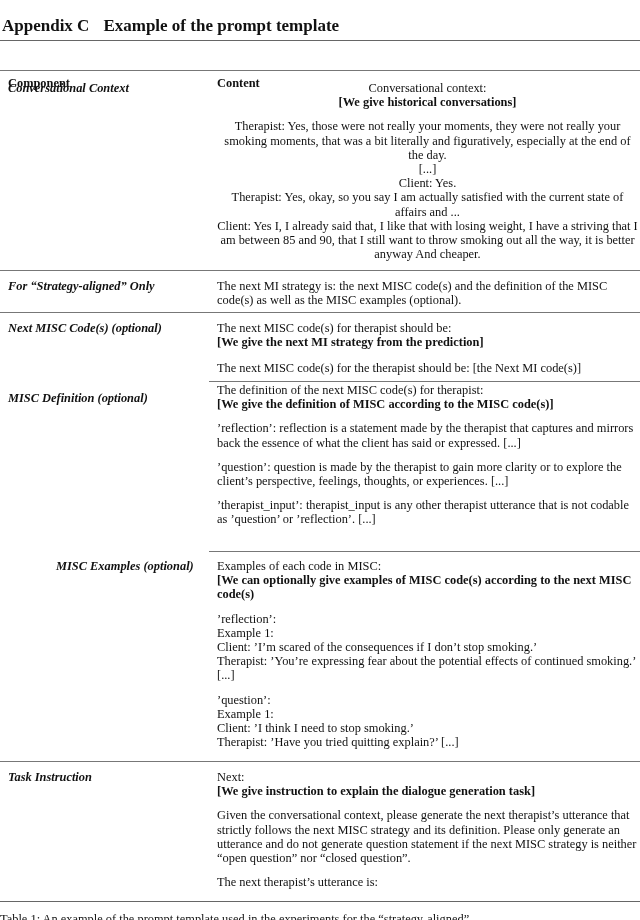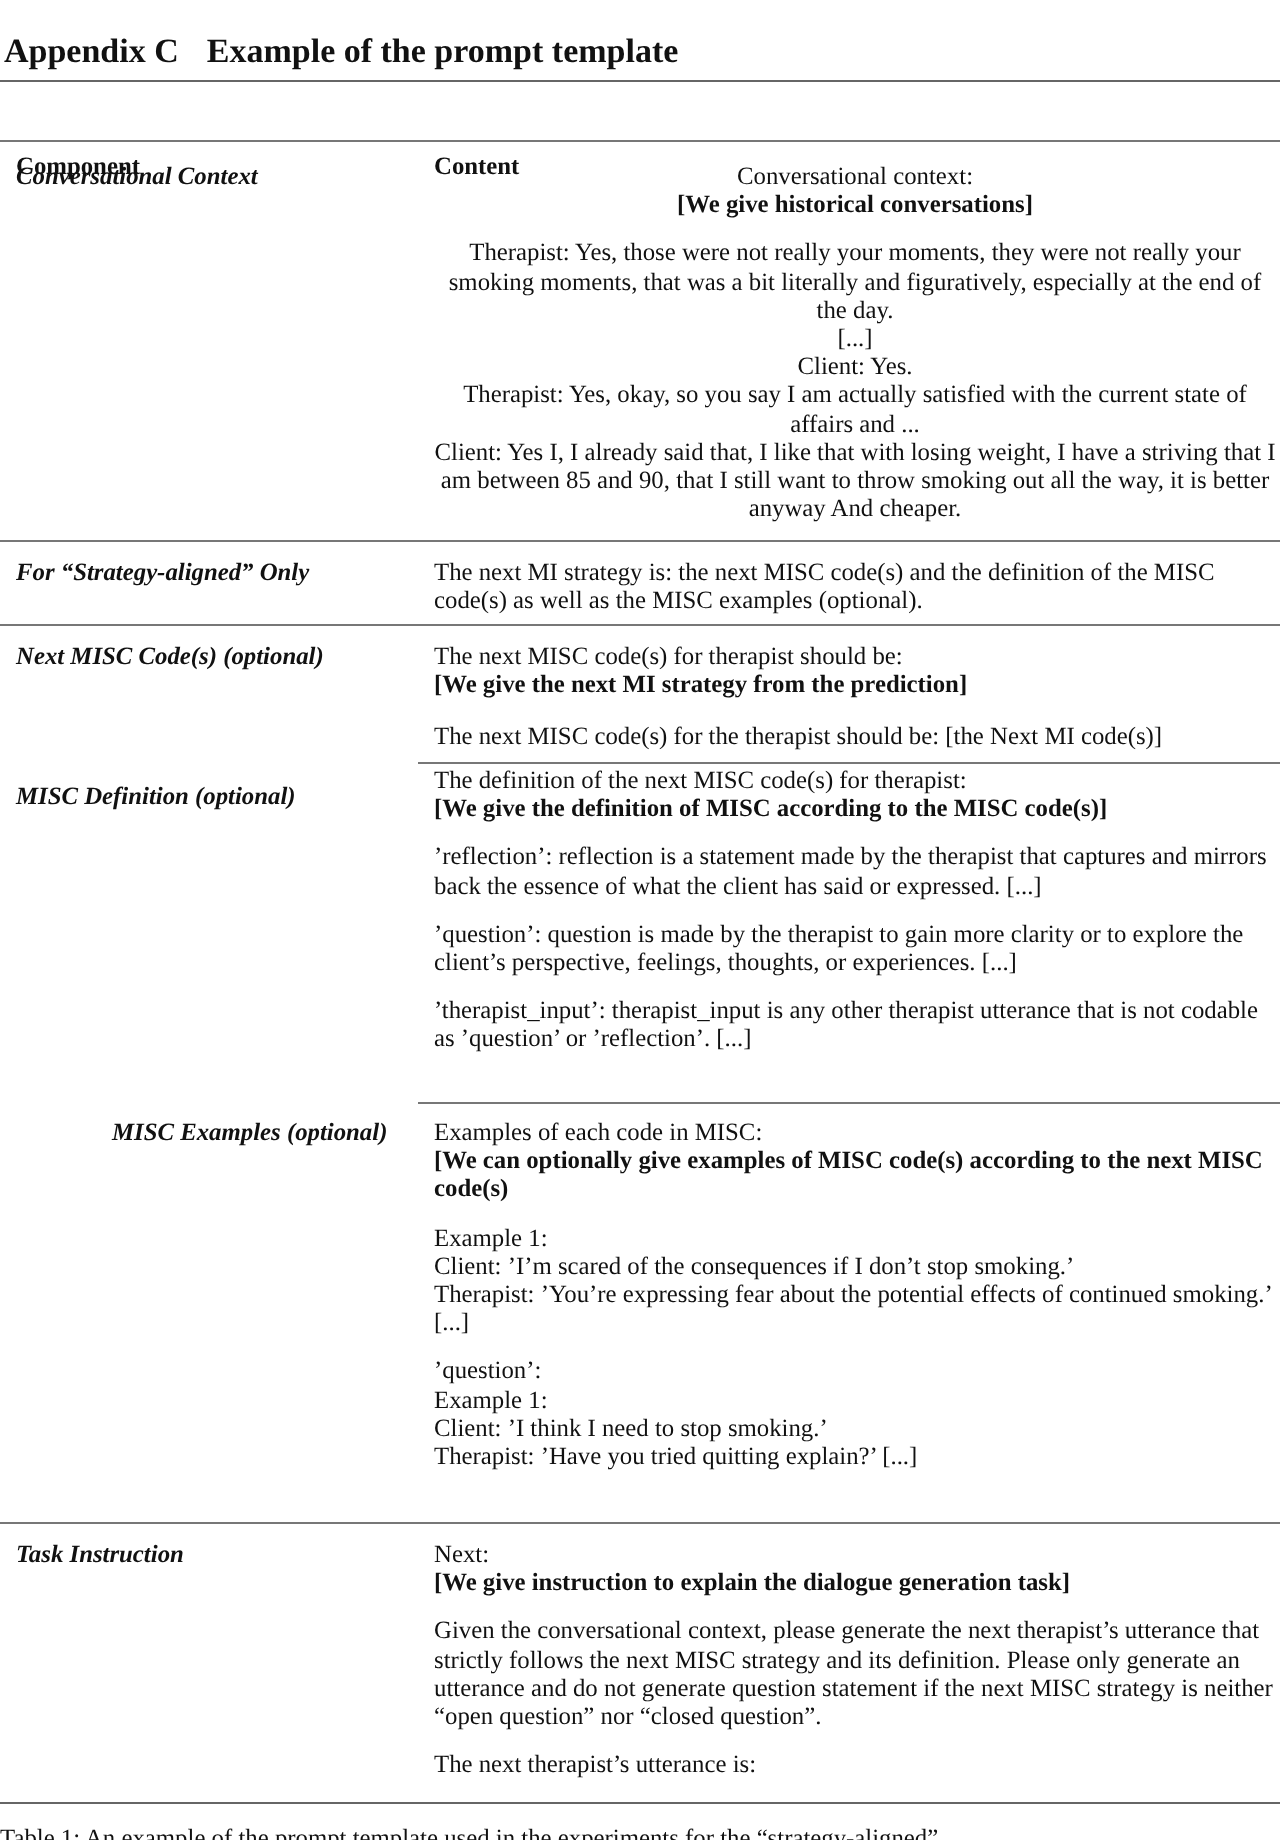--- a/index.html
+++ b/index.html
@@ -91,20 +91,21 @@
   </div>
 </div>
 <div class="rule thin content" style="top:551px;"></div>
 
 <div>
   <div class="cell-comp" style="top:559px;margin-left:48px;">MISC Examples (optional)</div>
   <div class="cell-content" style="top:559px;">
     <p>Examples of each code in MISC:</p>
     <p class="b">[We can optionally give examples of MISC code(s) according to the next MISC code(s)</p>
     <div class="gap"></div>
+    <p>’reflection’:</p>
     <p>Example 1:</p>
     <p>Client: ’I’m scared of the consequences if I don’t stop smoking.’</p>
     <p>Therapist: ’You’re expressing fear about the potential effects of continued smoking.’ [...]</p>
     <div class="gap"></div>
     <p>’question’:</p>
     <p>Example 1:</p>
     <p>Client: ’I think I need to stop smoking.’</p>
     <p>Therapist: ’Have you tried quitting explain?’ [...]</p>
   </div>
 </div>

